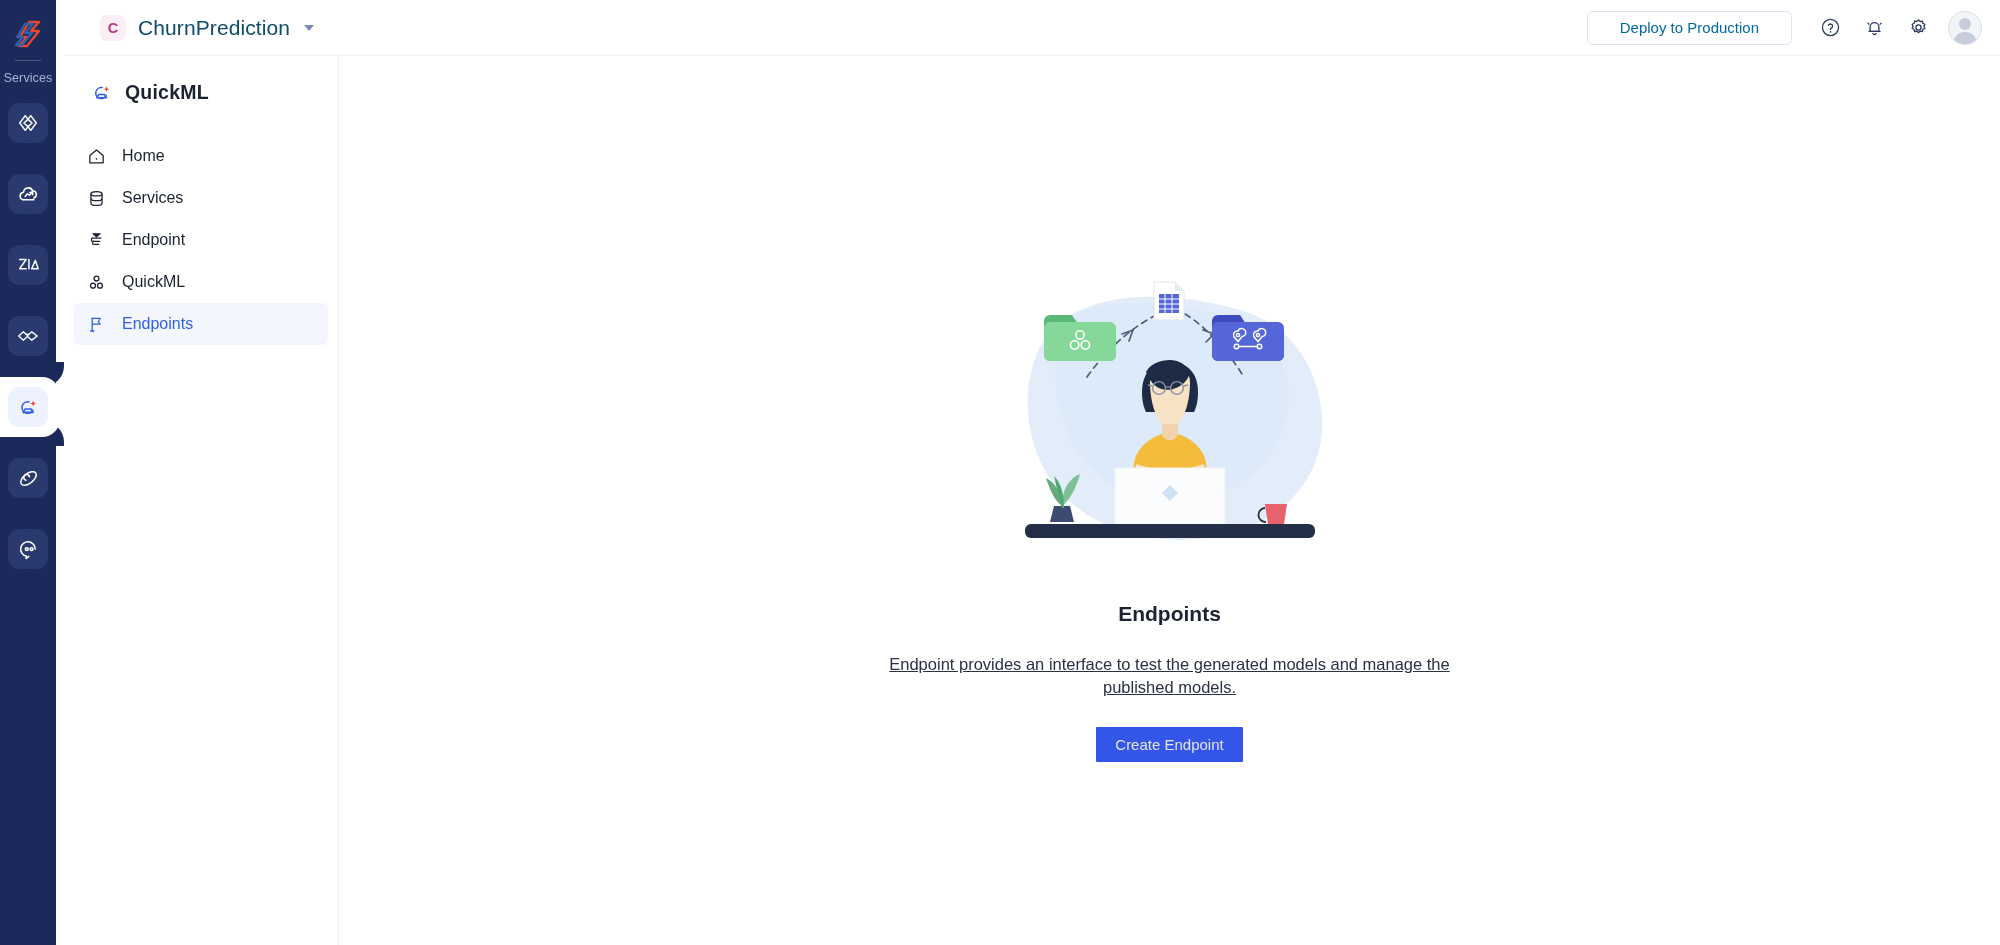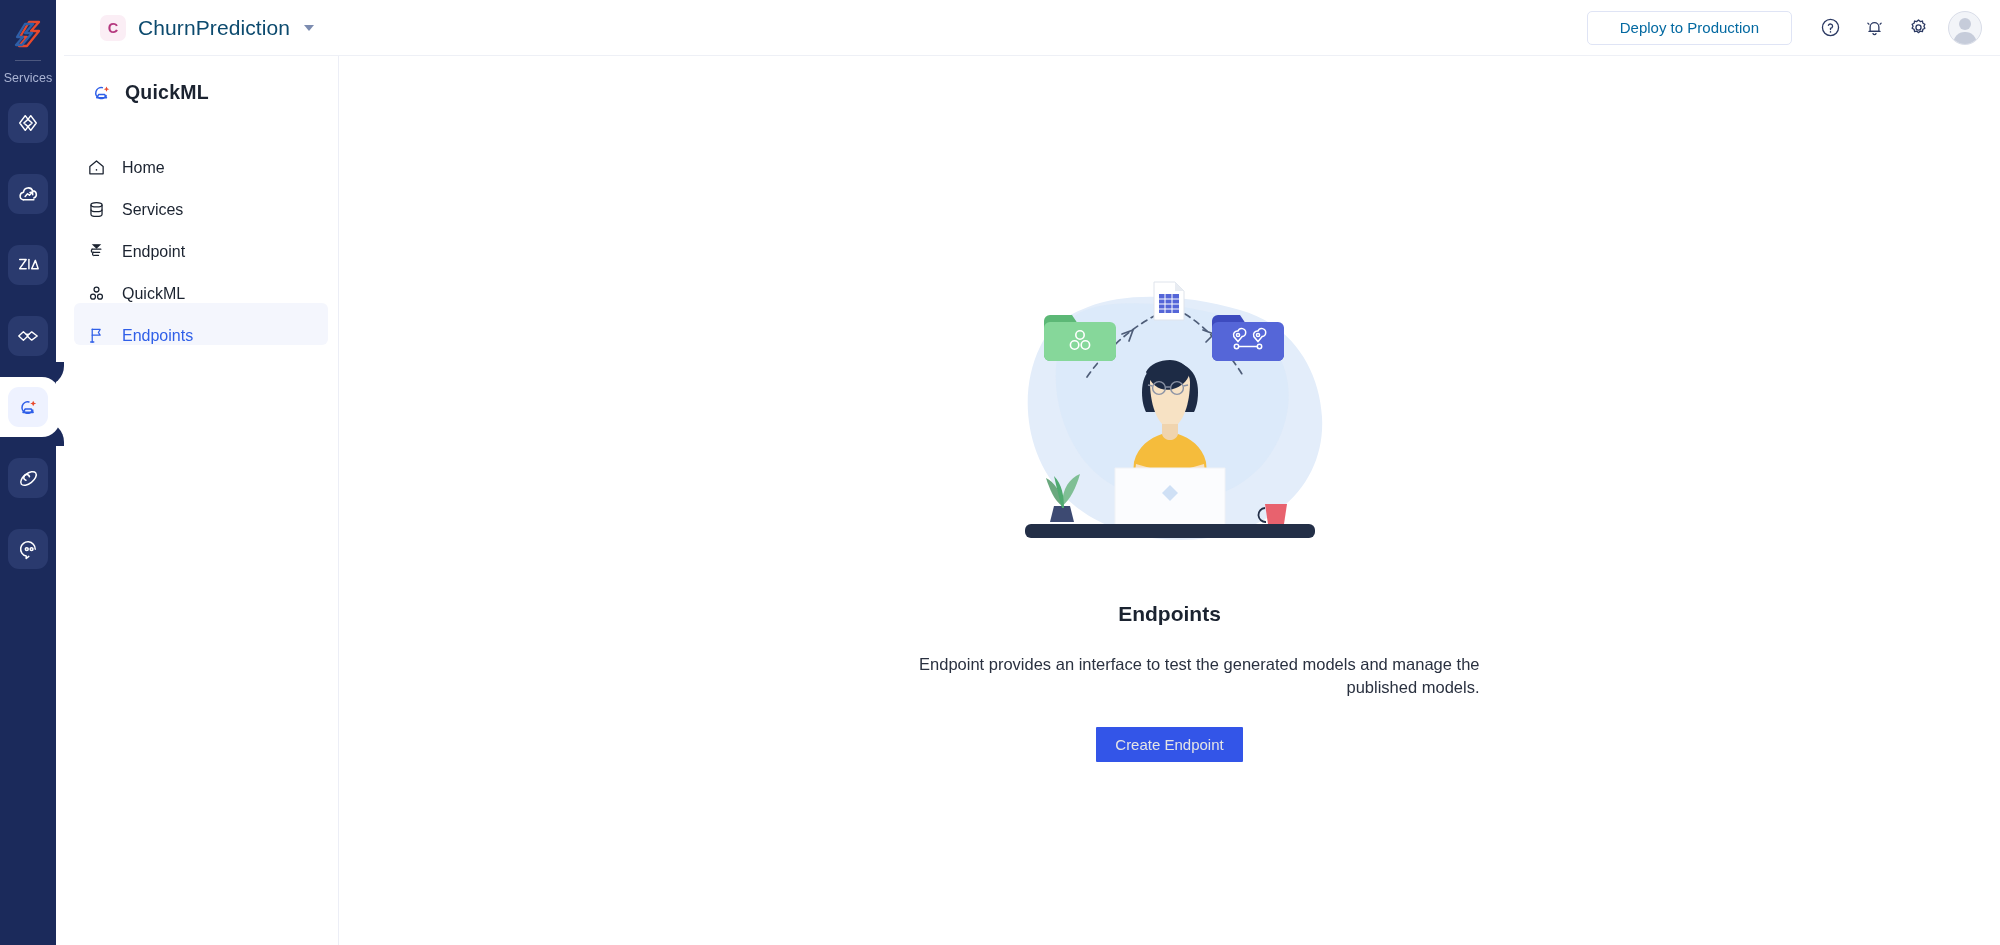--- a/index.html
+++ b/index.html
@@ -173,21 +173,21 @@
   .brand {
     display: flex; gap: 12px;
     margin: 25px 0 0 26px;
   }
   .brand-name {
     font-size: 19.5px; font-weight: bold; color: #1b2330;
     letter-spacing: .2px;
   }
   .nav-list { margin-top: 27px; padding: 0 10px; }
   .nav-item {
-    display: flex; align-items: flex-end; gap: 16px;
+    display: flex; align-items: center; gap: 16px;
     height: 42px; padding-left: 12px;
     border-radius: 6px;
     cursor: pointer;
     color: #1b2330;
     font-size: 16px;
   }
   .nav-item.active {
     background: #f4f6fd;
     color: #2f5fe8;
   }
@@ -208,23 +208,24 @@
     display: flex; flex-direction: column; align-items: center;
   }
   .illo { width: 400px; height: 300px; }
   .empty-title {
     margin-top: 50px;
     font-size: 21px; font-weight: bold; color: #1b2330;
   }
   .empty-desc {
     margin-top: 27px;
     width: 620px;
-    text-align: right;
+    text-align: center;
     font-size: 16.5px; line-height: 1.42;
     color: #2a3140;
+    text-decoration: underline;
   }
   .create-btn {
     margin-top: 27px;
     height: 35px; padding: 0 19px;
     background: #3355e8;
     color: #e5e5e5;
     border: none; border-radius: 1px;
     font-size: 15px;
     font-family: "Liberation Sans", sans-serif;
     cursor: pointer;

